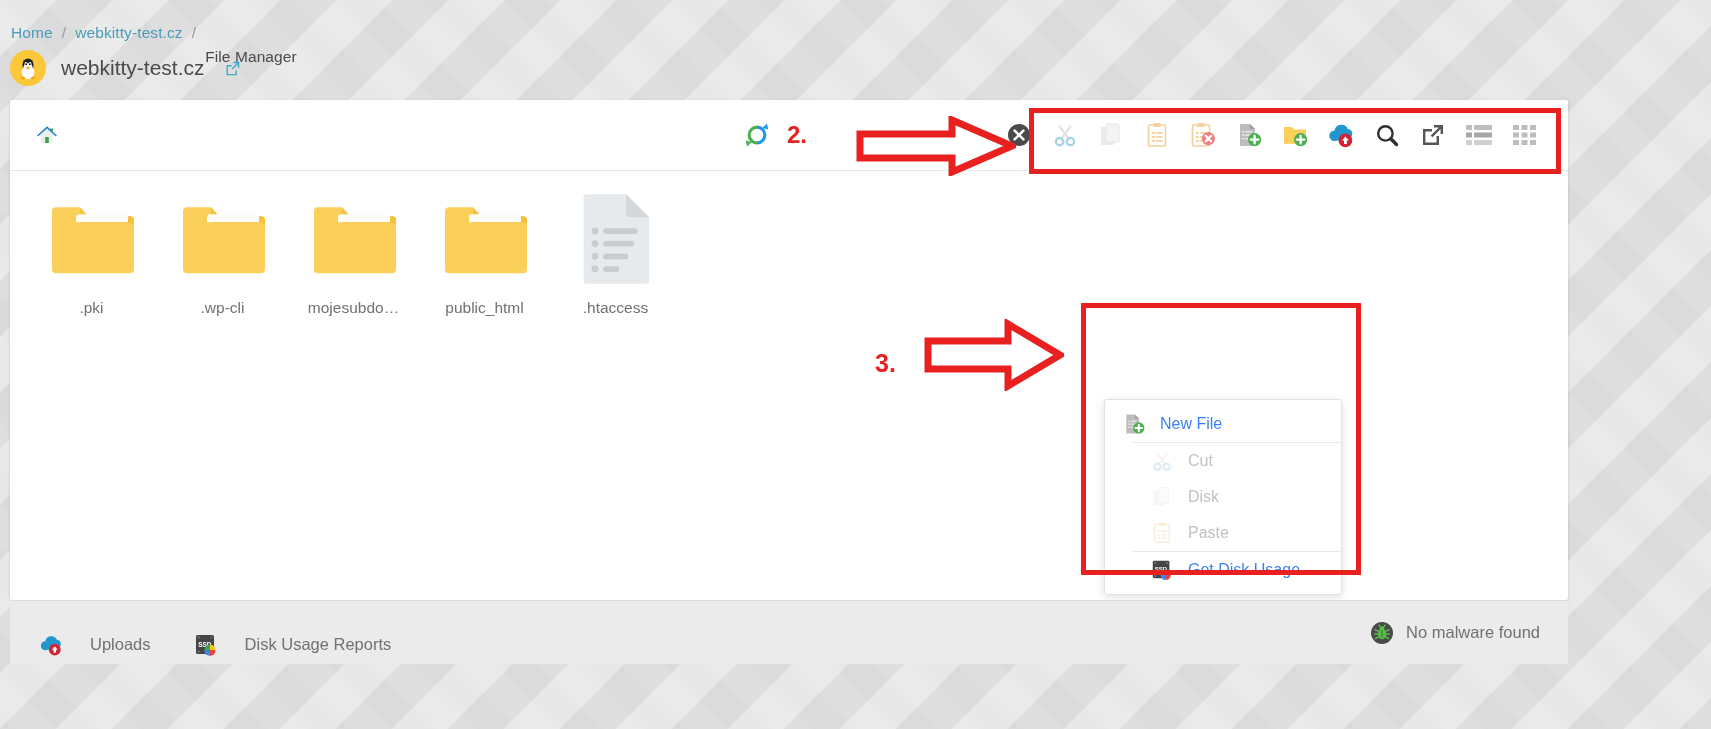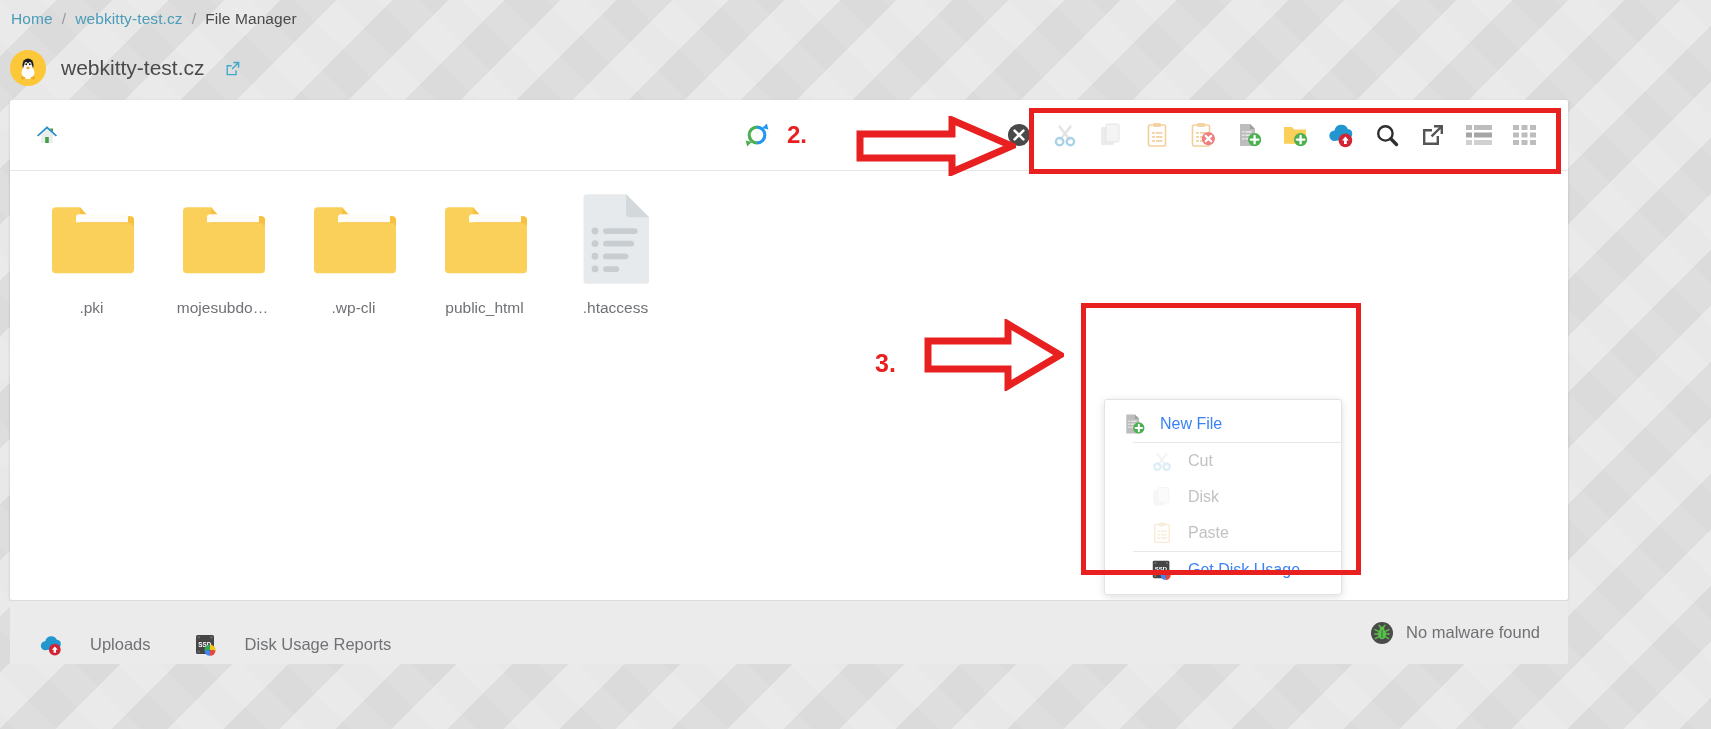--- a/index.html
+++ b/index.html
@@ -12,27 +12,27 @@
     background-color: #dedede;
     background-image:
       linear-gradient(135deg, rgba(255,255,255,0.35) 25%, transparent 25%, transparent 50%, rgba(255,255,255,0.35) 50%, rgba(255,255,255,0.35) 75%, transparent 75%),
       linear-gradient(45deg, rgba(0,0,0,0.012) 25%, transparent 25%, transparent 50%, rgba(0,0,0,0.012) 50%, rgba(0,0,0,0.012) 75%, transparent 75%);
     background-size: 112px 112px, 84px 84px;
     position: relative;
   }
 
   
   .breadcrumb {
-    position: absolute; left: 11px; top: 10px;
+    position: absolute; left: 11px; top: 24px;
     font-size: 15.5px; color: #555; letter-spacing: .1px;
     display: flex; align-items: flex-start; gap: 0;
   }
   .breadcrumb a { color: #4a9cb8; text-decoration: none; }
   .breadcrumb .sep { color: #999; margin: 0 9px; }
-  .breadcrumb .current { color: #4a4a4a; }
+  .breadcrumb .current { color: #4a4a4a; margin-top: 24px; }
 
   
   .site-header {
     position: absolute; left: 10px; top: 50px;
     display: flex; align-items: center; gap: 15px;
   }
   .site-avatar {
     width: 36px; height: 36px; border-radius: 50%;
     background: #fcc83a; position: relative; flex: none;
     display: flex; align-items: center; justify-content: center;
@@ -346,32 +346,32 @@
         </div>
         <div class="file-item">
           <div class="file-icon">
             <svg width="99.36000000000001" height="84.64" viewBox="0 0 84 72">
               <path d="M2 8 a4 4 0 0 1 4-4 h24 l8 9 h42 a4 4 0 0 1 4 4 v49 a4 4 0 0 1 -4 4 H6 a4 4 0 0 1 -4-4 Z" fill="#fbd05a"></path>
               <path d="M30 4 l8 9 h42 a4 4 0 0 1 4 4 v5 H30 Z" fill="#f7c13f"></path>
               <path d="M26 14 a3 3 0 0 1 3-3 h46 a3 3 0 0 1 3 3 v5 H26 Z" fill="#fdfcf6"></path>
               <path d="M2 20 h80 v45 a4 4 0 0 1 -4 4 H6 a4 4 0 0 1 -4-4 Z" fill="#fbd05a"></path>
             </svg>
           </div>
-          <div class="file-label">mojesubdo…</div>
+          <div class="file-label">.wp-cli</div>
         </div>
         <div class="file-item">
           <div class="file-icon">
             <svg width="99.36000000000001" height="84.64" viewBox="0 0 84 72">
               <path d="M2 8 a4 4 0 0 1 4-4 h24 l8 9 h42 a4 4 0 0 1 4 4 v49 a4 4 0 0 1 -4 4 H6 a4 4 0 0 1 -4-4 Z" fill="#fbd05a"></path>
               <path d="M30 4 l8 9 h42 a4 4 0 0 1 4 4 v5 H30 Z" fill="#f7c13f"></path>
               <path d="M26 14 a3 3 0 0 1 3-3 h46 a3 3 0 0 1 3 3 v5 H26 Z" fill="#fdfcf6"></path>
               <path d="M2 20 h80 v45 a4 4 0 0 1 -4 4 H6 a4 4 0 0 1 -4-4 Z" fill="#fbd05a"></path>
             </svg>
           </div>
-          <div class="file-label">.wp-cli</div>
+          <div class="file-label">mojesubdo…</div>
         </div>
         <div class="file-item">
           <div class="file-icon">
             <svg width="99.36000000000001" height="84.64" viewBox="0 0 84 72">
               <path d="M2 8 a4 4 0 0 1 4-4 h24 l8 9 h42 a4 4 0 0 1 4 4 v49 a4 4 0 0 1 -4 4 H6 a4 4 0 0 1 -4-4 Z" fill="#fbd05a"></path>
               <path d="M30 4 l8 9 h42 a4 4 0 0 1 4 4 v5 H30 Z" fill="#f7c13f"></path>
               <path d="M26 14 a3 3 0 0 1 3-3 h46 a3 3 0 0 1 3 3 v5 H26 Z" fill="#fdfcf6"></path>
               <path d="M2 20 h80 v45 a4 4 0 0 1 -4 4 H6 a4 4 0 0 1 -4-4 Z" fill="#fbd05a"></path>
             </svg>
           </div>

